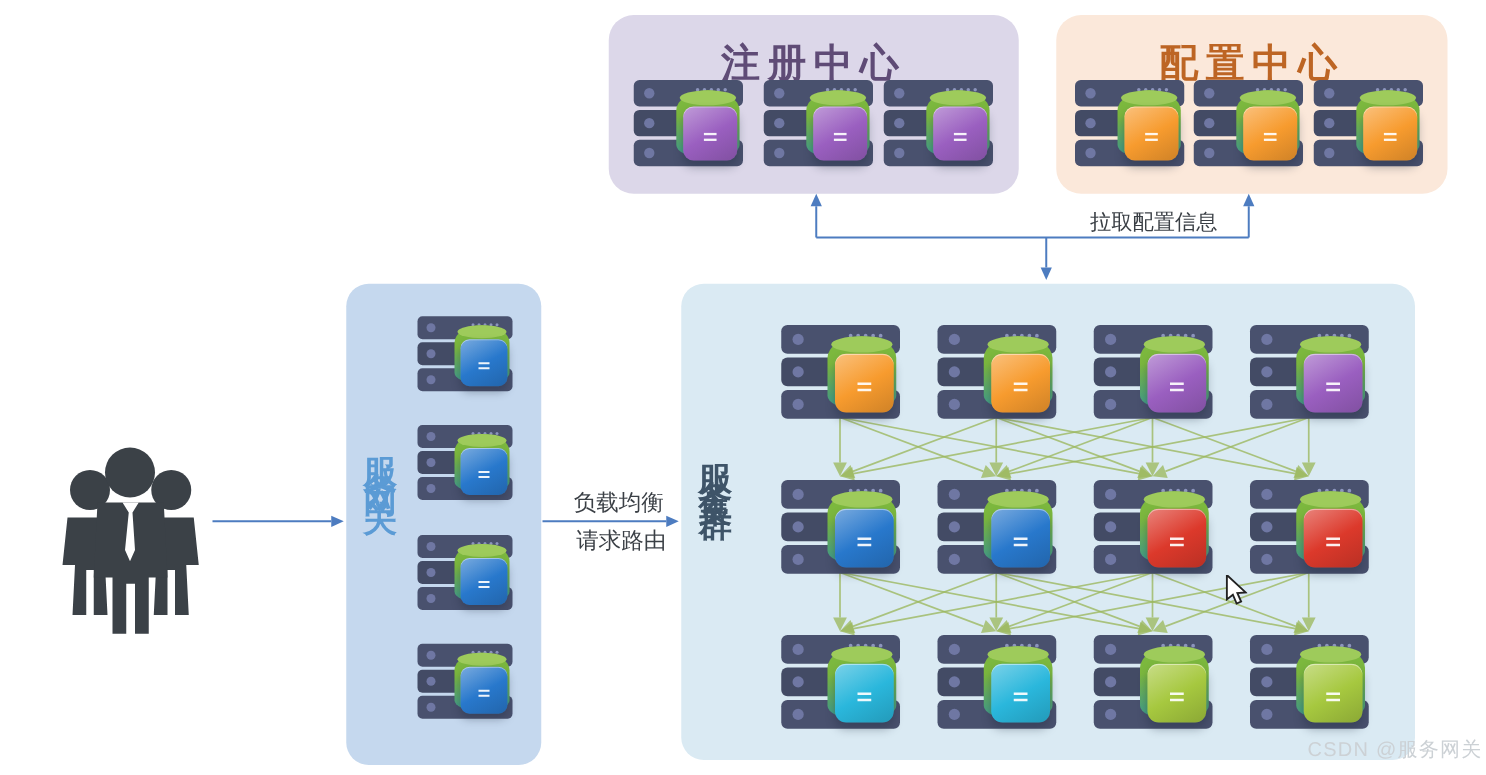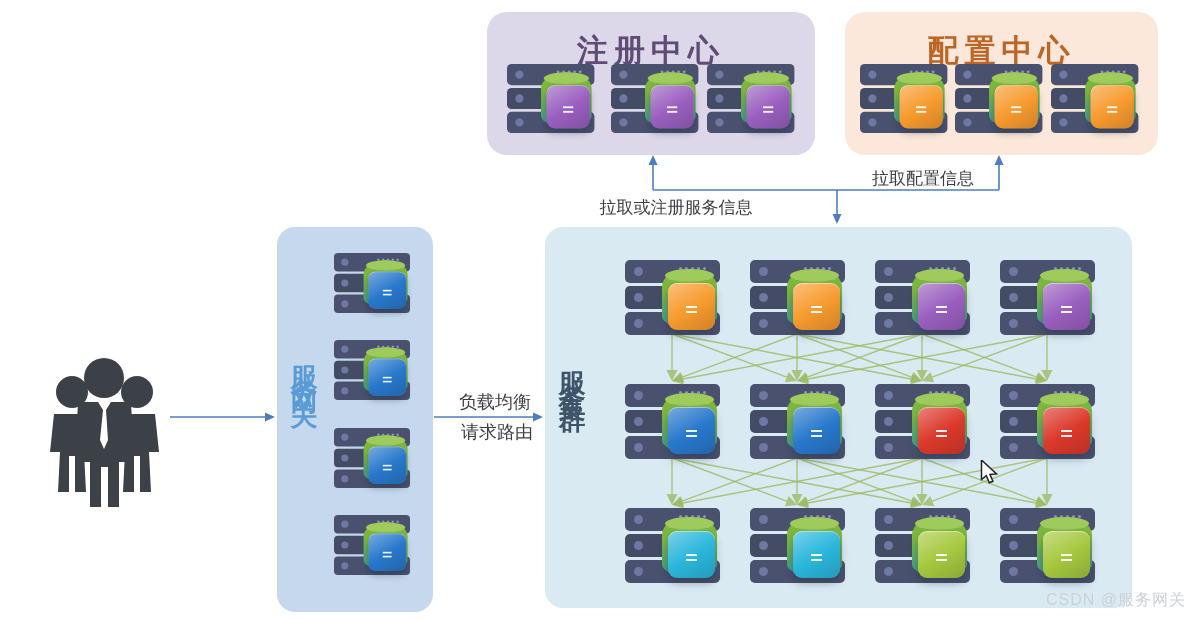--- a/index.html
+++ b/index.html
@@ -510,21 +510,20 @@
       </div>
       <div class="cyl" style="background:linear-gradient(180deg,#7cb83e 0%,#7cb83e 38%,#3e9c8e 100%);"></div>
       <div class="cyl-top" style="background:#9ecb5b;"></div>
       <div class="cube" style="background:linear-gradient(150deg,rgb(200,221,136) 0%,#a6c83f 52%,rgb(139,168,53) 100%);">
         <span class="clabel"></span>
       </div>
     </div>
   </div>
 
 <div id="labels-layer">
-  <div class="dlabel" style="left:676px;top:207px;color:#3a3f45;">拉取或注册服务信息</div>
   <div class="dlabel" style="left:923px;top:178px;color:#3a3f45;">拉取配置信息</div>
   <div class="dlabel" style="left:495px;top:402px;color:#3a3f45;font-size:18px;">负载均衡</div>
   <div class="dlabel" style="left:497px;top:432px;color:#3a3f45;font-size:18px;">请求路由</div>
 </div>
 
 <svg id="cursor" width="18" height="24" viewBox="0 0 12 16">
   <path d="M1,0 L1,13 L4.2,10.5 L6.2,15.2 L8.6,14.2 L6.6,9.6 L11,9.3 Z" fill="#ffffff" stroke="#222" stroke-width="1"></path>
 </svg>
 
 <div class="watermark" style="color:#ccd1d5;">CSDN @服务网关</div>

